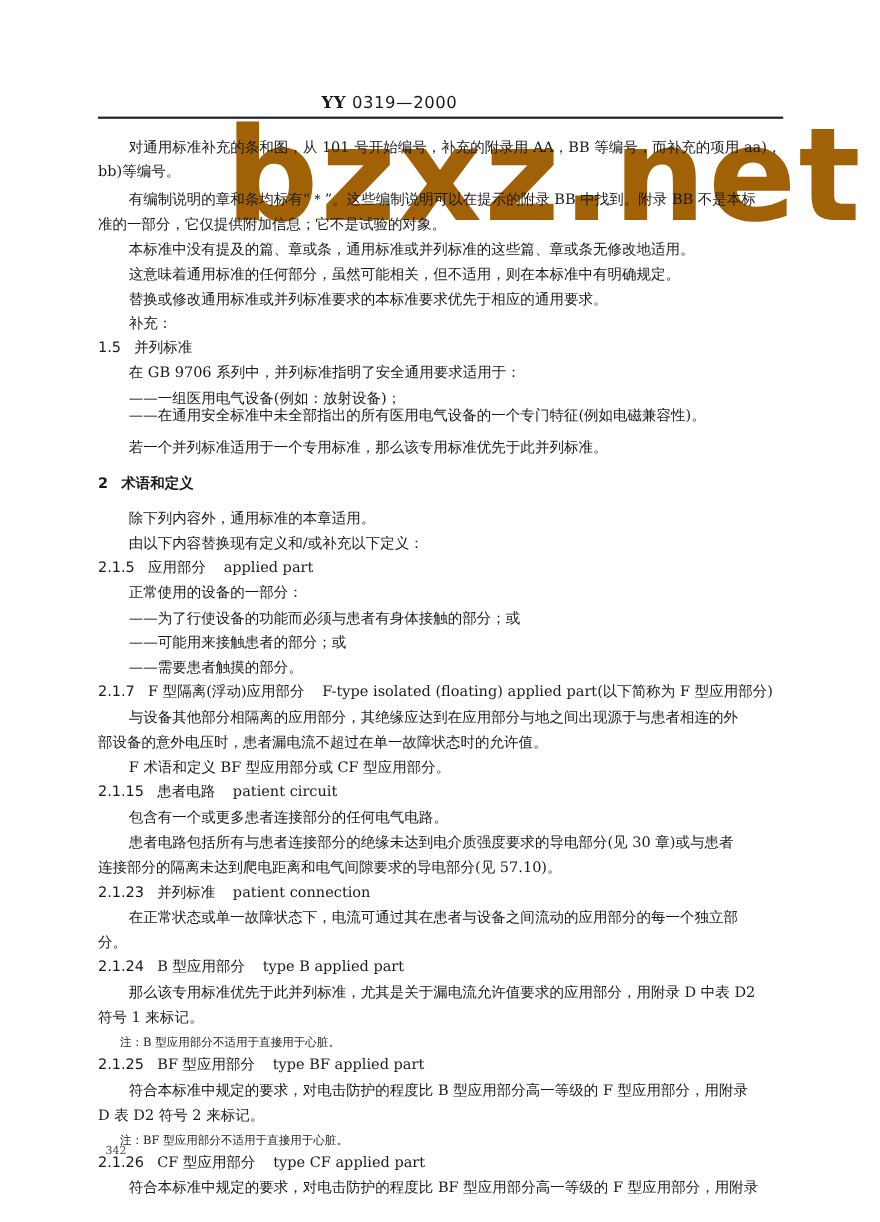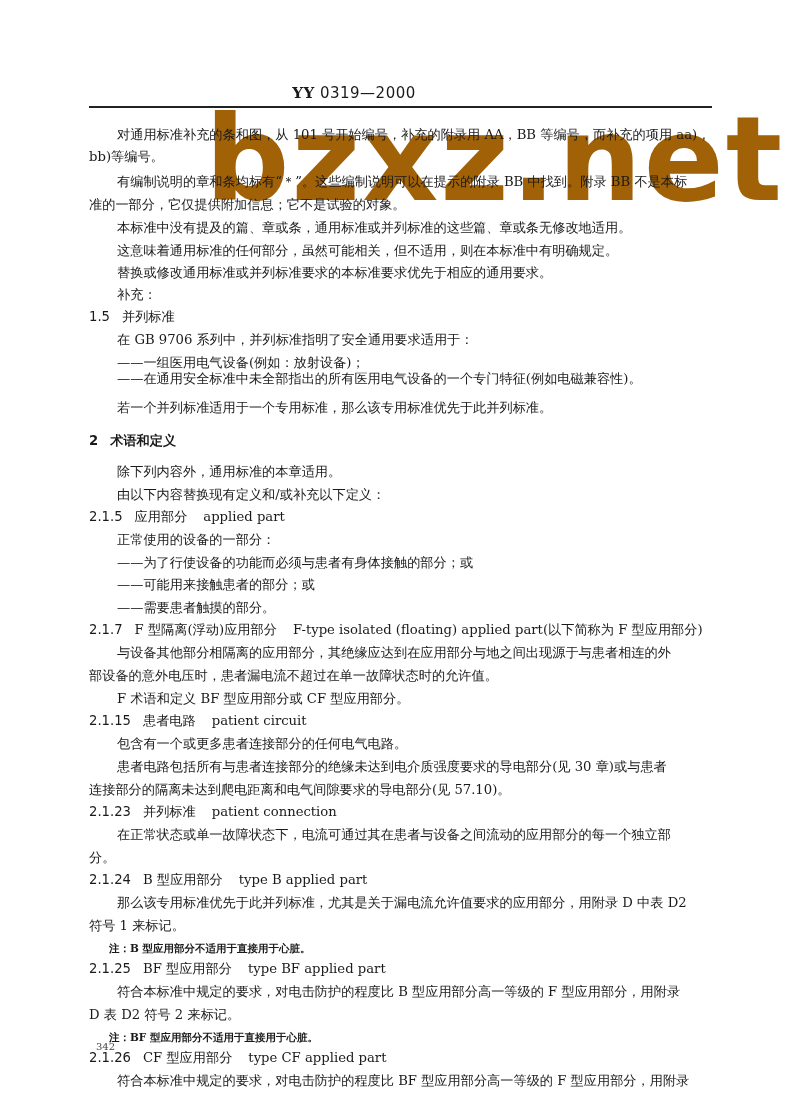--- a/index.html
+++ b/index.html
@@ -13,21 +13,21 @@
   }
   .header {
     position: absolute; top: 84px; left: 0; width: 708px; text-align: center;
     font-family: "DejaVu Sans", sans-serif; font-size: 15px; letter-spacing: 0.5px; z-index: 1;
   }
   .header b { font-family: "DejaVu Serif", serif; }
   .rule { position: absolute; top: 106px; left: 89px; width: 623px; height: 2px; background: #222; z-index: 1; }
   .content { position: absolute; top: 112px; left: 89px; width: 625px; z-index: 1; font-size: 13.2px; }
   .line { position: absolute; left: 0; white-space: nowrap; line-height: 22px; }
   .ind { left: 28px; }
-  .note { font-size: 10.5px; left: 20px; font-weight: bold; }
+  .note { font-size: 10.5px; left: 20px; }
   .h2 { font-family: "DejaVu Sans", sans-serif; font-weight: bold; }
   .num { font-family: "DejaVu Sans", sans-serif; display: inline-block; margin-right: 12px; }
   .en { margin-left: 16px; }
   .pageno { position: absolute; left: 96px; top: 1041px; font-size: 10px; color: #444; z-index: 1; }
 </style>
 </head>
 <body>
 
 <div class="watermark">bzxz.net</div>
 

